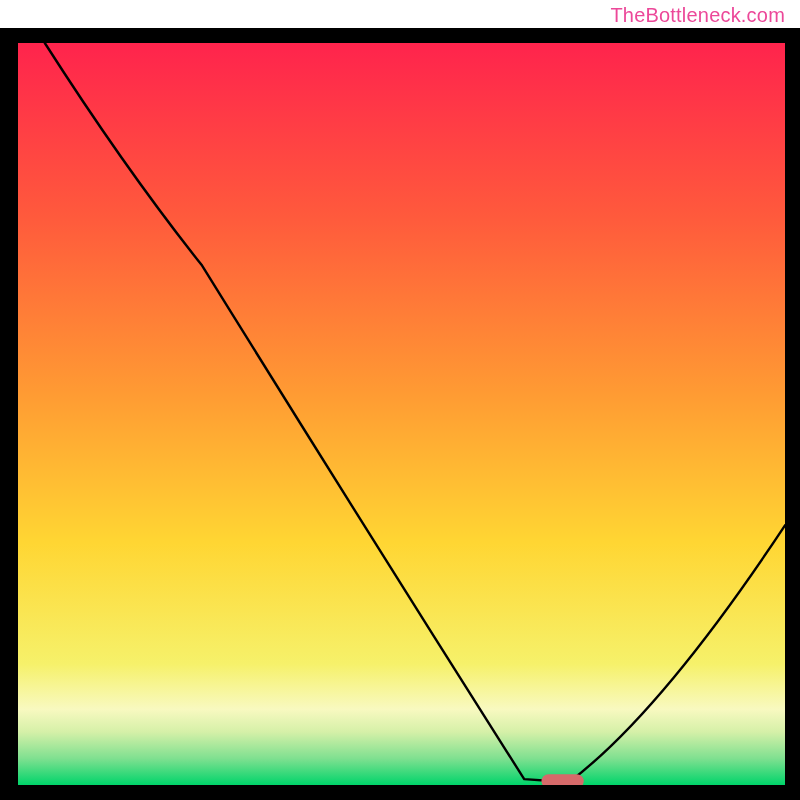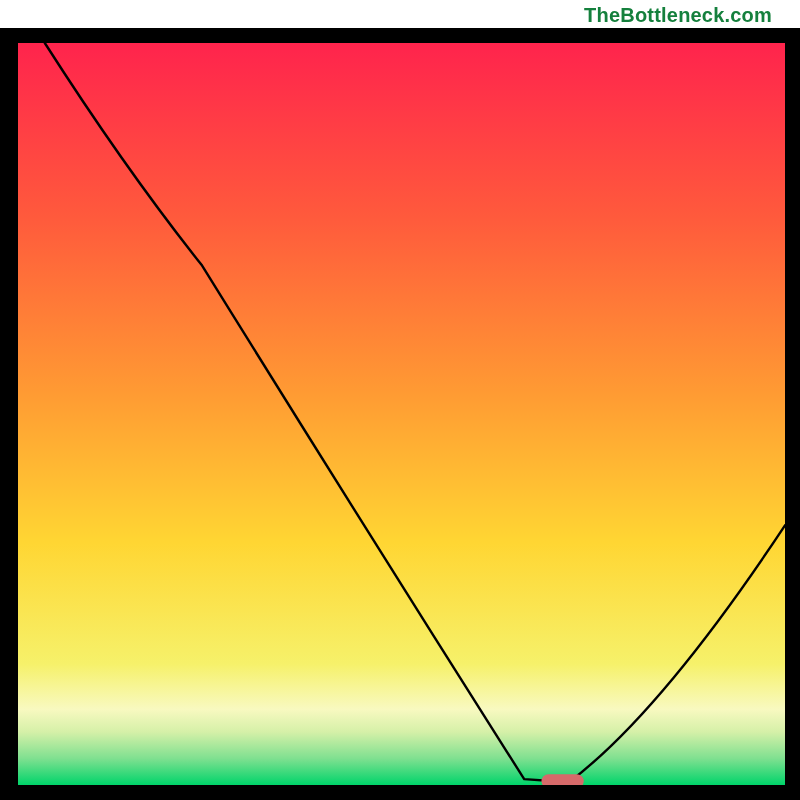--- a/index.html
+++ b/index.html
@@ -11,24 +11,24 @@
     font-family: Arial, Helvetica, sans-serif;
   }
   .container {
     position: relative;
     width: 800px;
     height: 800px;
   }
   .watermark {
     position: absolute;
     top: 4px;
-    right: 28px;
+    right: 15px;
     font-size: 20px;
-    font-weight: bold;
-    color: #15803d;
+    font-weight: normal;
+    color: #ec4899;
     letter-spacing: 0.2px;
     z-index: 10;
   }
   svg {
     display: block;
   }
 </style>
 </head>
 <body>
 

